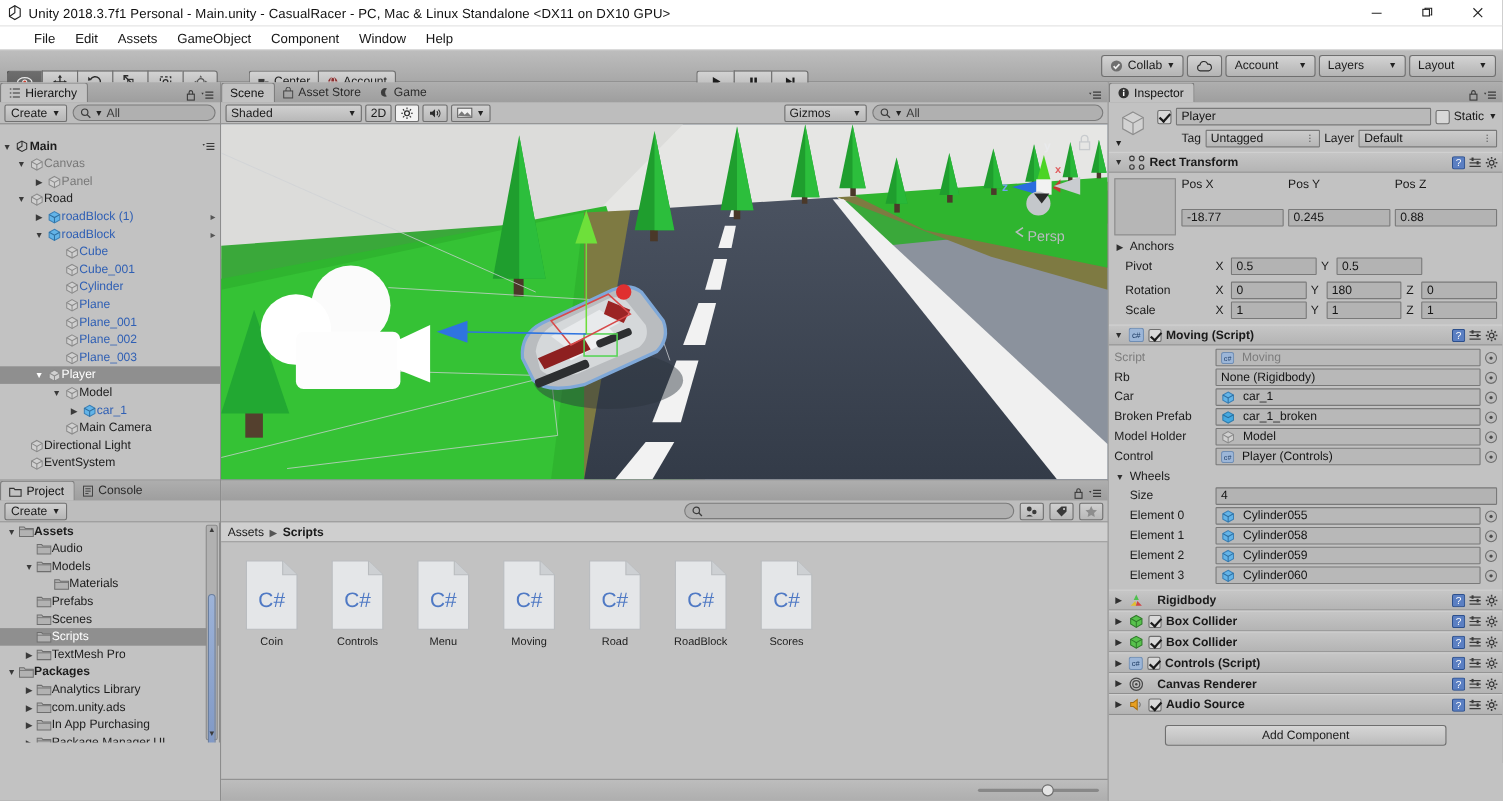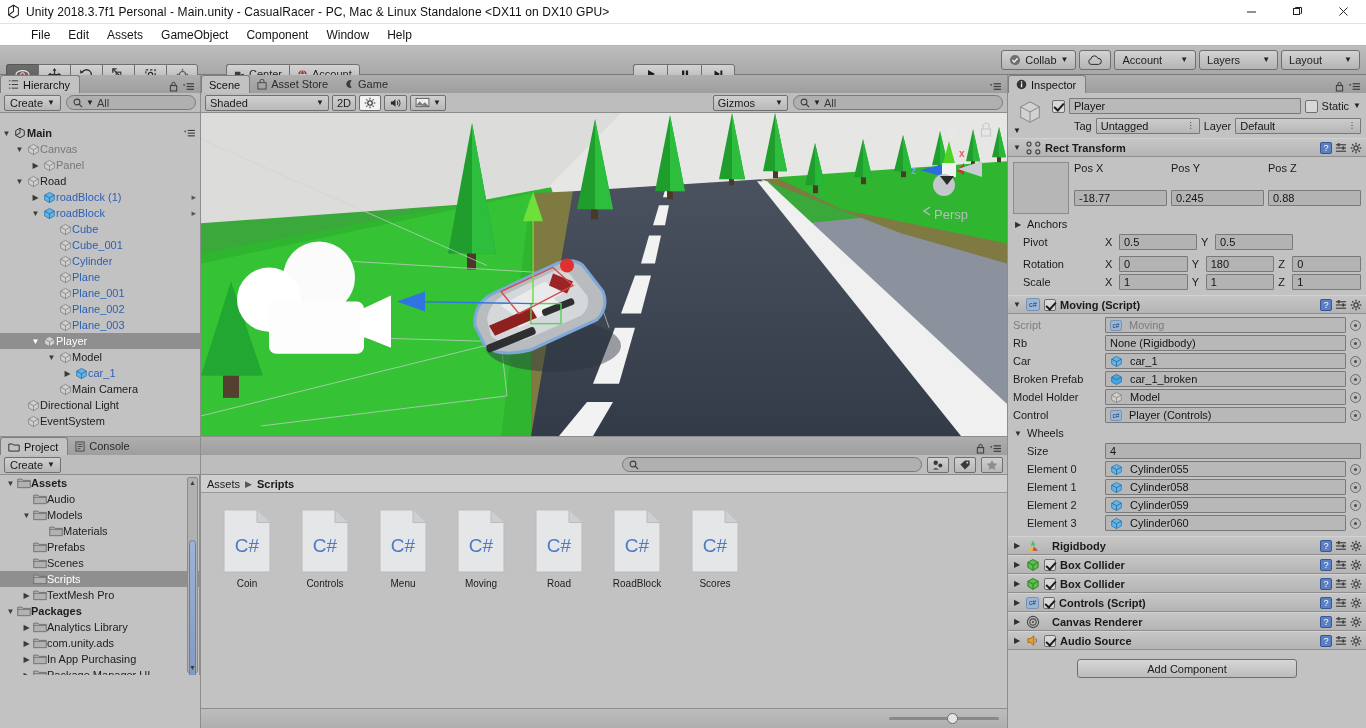--- a/index.html
+++ b/index.html
@@ -211,21 +211,21 @@
   .rect-grid { display: flex; gap: 5px; padding: 2px 0 0 0; }
   .rect-preview {
     width: 56px; height: 52px; flex: 0 0 56px; background: #b6b6b6; border: 1px solid #8a8a8a;
   }
   .xyz-col { flex: 1; display: flex; flex-direction: column; gap: 3px; min-width: 0; }
   .xyz-row { display: flex; gap: 4px; }
   .xyz-cell { flex: 1; min-width: 0; display: flex; flex-direction: column; gap: 16px; }
   .xyz-head { font-size: 11px; }
   .axis-lbl { width: 10px; flex: 0 0 10px; font-size: 11px; }
   .addcomp {
-    margin: 9px auto 0 auto; width: 220px; height: 19px;
+    margin: 9px auto 0 auto; width: 256px; height: 19px;
     background: linear-gradient(#d6d6d6, #bcbcbc); border: 1px solid #6f6f6f; border-radius: 3px;
     display: flex; align-items: center; justify-content: center; font-size: 11px;
   }
   .wheels-size { flex: 1; }
 
   
   .statusbar {
     height: 20px; flex: 0 0 20px; background: linear-gradient(#bdbdbd,#aeaeae);
     border-top: 1px solid #8d8d8d; display: flex; align-items: center; padding: 0 8px;
   }

